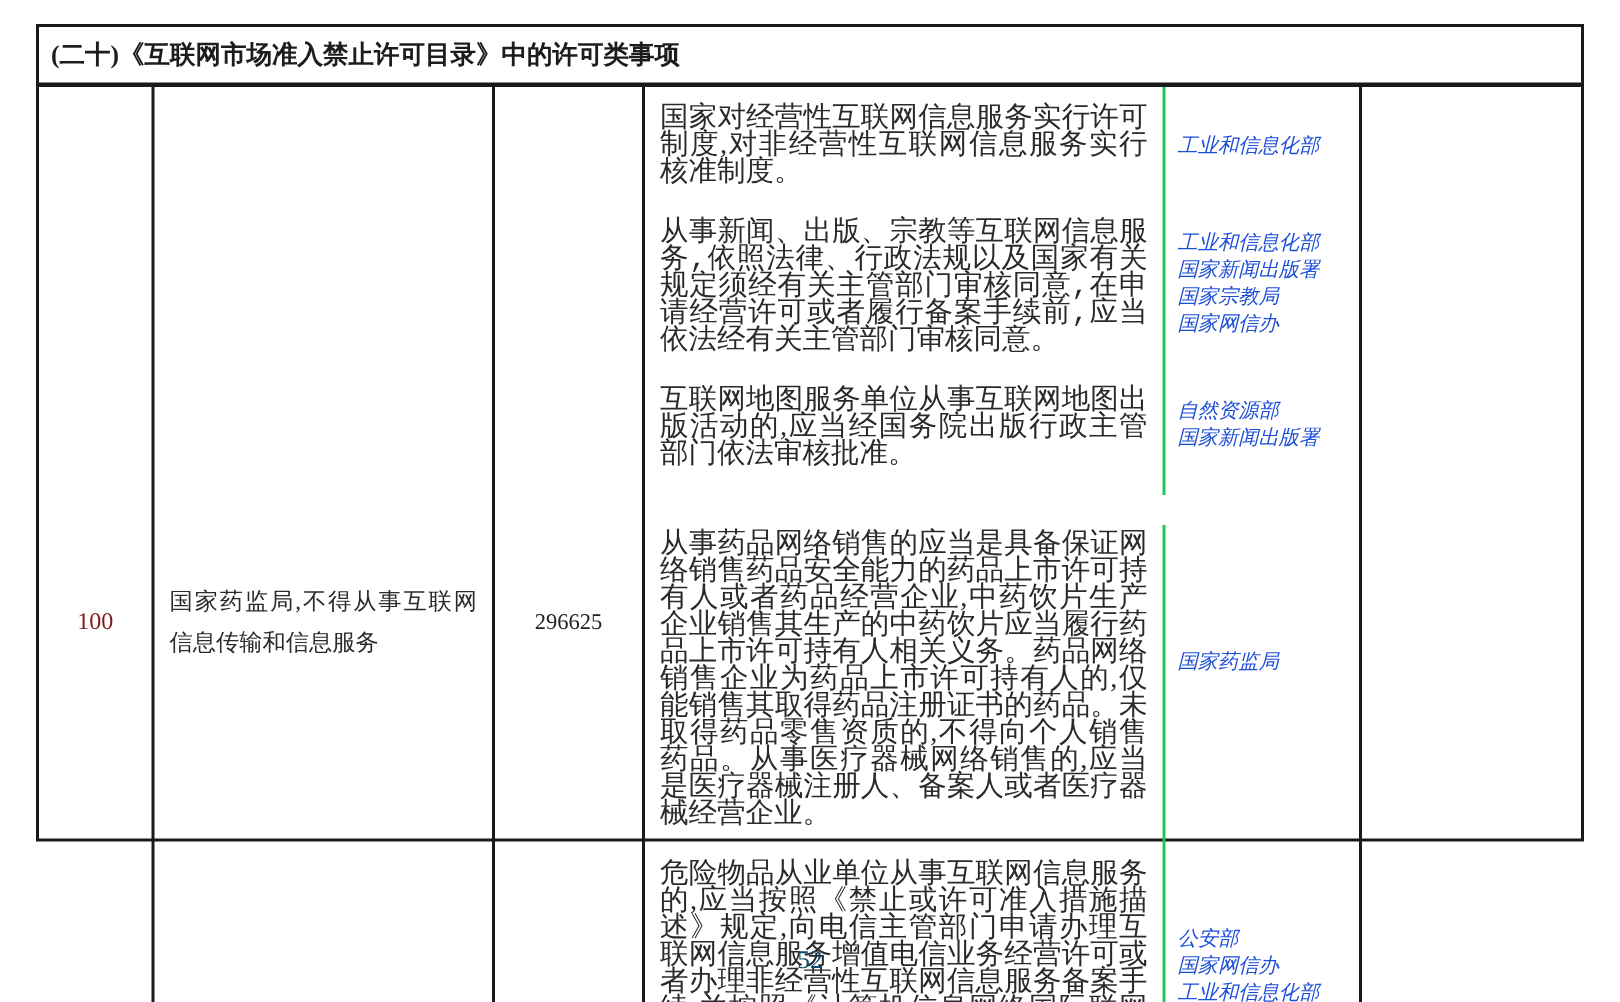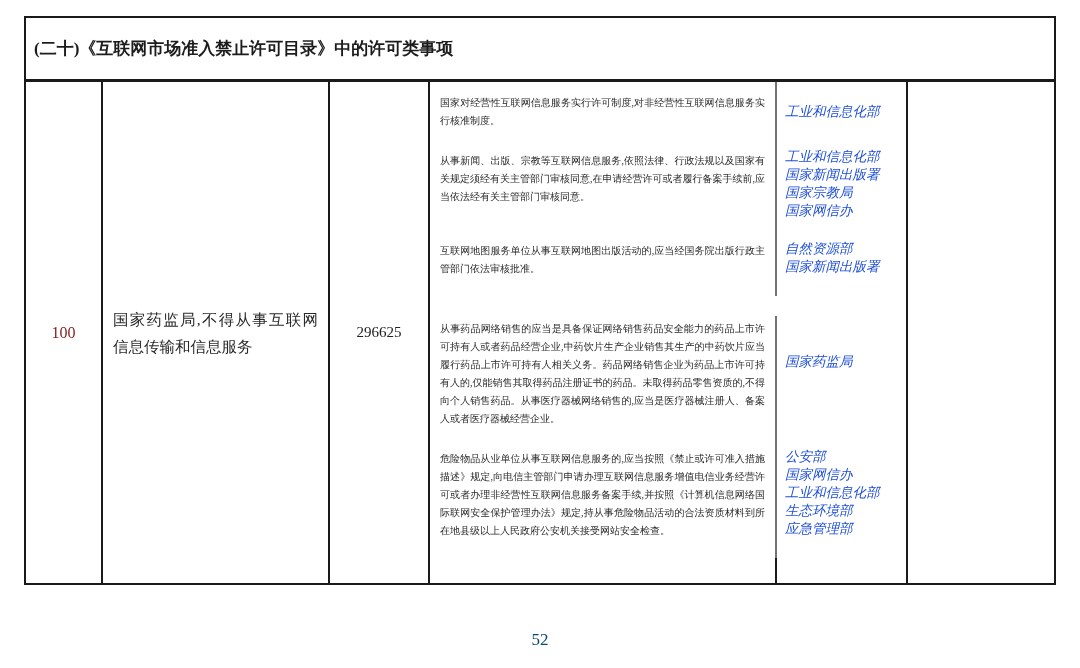--- a/index.html
+++ b/index.html
@@ -40,21 +40,21 @@
     justify-content: center;
     font-weight: bold;
     font-size: 16px;
     letter-spacing: 1px;
     box-sizing: border-box;
     color: #111;
   }
   .b-right { border-right: 2px solid #1a1a1a; }
   
   .section-row {
-    height: 64px;
+    height: 40px;
     display: flex;
     align-items: center;
     padding-left: 8px;
     box-sizing: border-box;
     border-bottom: 3px solid #1a1a1a;
     font-weight: bold;
     font-size: 17px;
     color: #1c1c1c;
   }
   
@@ -82,25 +82,25 @@
     font-size: 15.5px;
     line-height: 27px;
     color: #2a2a2a;
     text-align: justify;
   }
   .item-code-cell { grid-column: 3; font-size: 15px; color: #222; }
   .measure-desc {
     grid-column: 4;
     box-sizing: border-box;
     padding: 4px 10px 18px 10px;
-    font-size: 10px;
+    font-size: 19px;
     line-height: 18px;
     text-align: justify;
     color: #2a2a2a;
-    border-right: 2px solid #737373;
+    border-right: 2px solid #22c55e;
   }
   .measure-depts {
     grid-column: 5;
     box-sizing: border-box;
     padding: 0 4px 18px 8px;
     display: flex;
     flex-direction: column;
     justify-content: center;
     font-size: 13.5px;
     line-height: 18px;
@@ -139,21 +139,21 @@
     <div class="body-row" style="grid-template-rows: repeat(5, auto) 1fr;">
       <div class="span-col cell-center item-no-cell b-right">100</div>
       <div class="span-col item-name-cell b-right">国家药监局,不得从事互联网信息传输和信息服务</div>
       <div class="span-col cell-center item-code-cell b-right">296625</div>
 
   <div class="measure-desc first" style="grid-row: 1;">国家对经营性互联网信息服务实行许可制度,对非经营性互联网信息服务实行核准制度。</div>
   <div class="measure-depts first" style="grid-row: 1;">
           <div>工业和信息化部</div>
         </div>
 
-  <div class="measure-desc" style="grid-row: 2;">从事新闻、出版、宗教等互联网信息服务,依照法律、行政法规以及国家有关规定须经有关主管部门审核同意,在申请经营许可或者履行备案手续前,应当依法经有关主管部门审核同意。</div>
+  <div class="measure-desc" style="grid-row: 2; font-family: Liberation Mono, monospace;">从事新闻、出版、宗教等互联网信息服务,依照法律、行政法规以及国家有关规定须经有关主管部门审核同意,在申请经营许可或者履行备案手续前,应当依法经有关主管部门审核同意。</div>
   <div class="measure-depts" style="grid-row: 2;">
           <div>工业和信息化部</div>
           <div>国家新闻出版署</div>
           <div>国家宗教局</div>
           <div>国家网信办</div>
         </div>
 
   <div class="measure-desc" style="grid-row: 3;">互联网地图服务单位从事互联网地图出版活动的,应当经国务院出版行政主管部门依法审核批准。</div>
   <div class="measure-depts" style="grid-row: 3;">
           <div>自然资源部</div>

